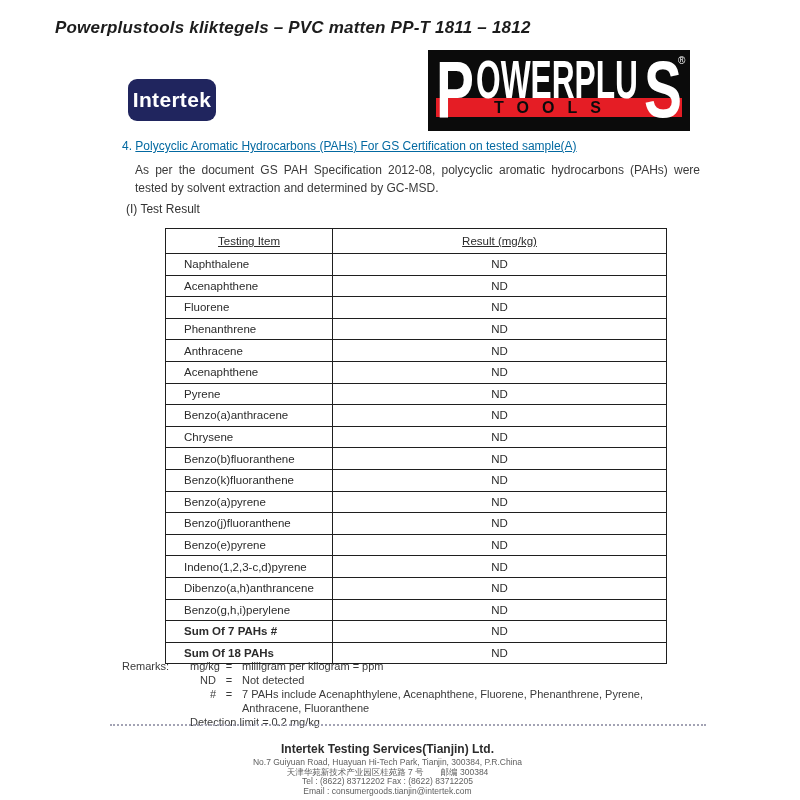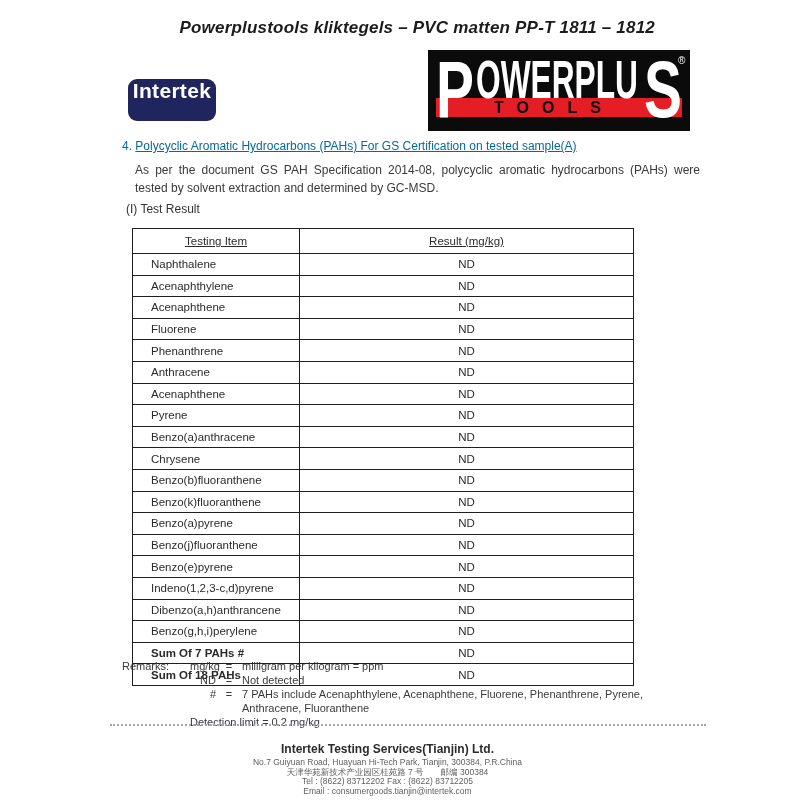--- a/index.html
+++ b/index.html
@@ -2,45 +2,45 @@
 <html><head>
 <meta charset="utf-8">
 <style>
   html,body{margin:0;padding:0;}
   body{
     width:800px;height:800px;background:#ffffff;position:relative;overflow:hidden;
     font-family:"Liberation Sans", sans-serif;color:#3a3a3a;
   }
   
   .doc-title{
-    position:absolute;left:55px;top:18px;width:600px;text-align:right;
+    position:absolute;left:55px;top:18px;width:600px;text-align:left;
     font-size:17px;font-weight:bold;font-style:italic;color:#1c1c1c;letter-spacing:.2px;
   }
   .intertek-logo{
     position:absolute;left:128px;top:79px;width:88px;height:42px;
-    background:#20255e;border-radius:9px;display:flex;align-items:flex-start;justify-content:center;
+    background:#20255e;border-radius:9px;display:flex;align-items:center;justify-content:center;
     color:#fff;font-size:21px;font-weight:bold;letter-spacing:.3px;
   }
   .powerplus-logo{
     position:absolute;left:428px;top:50px;width:262px;height:81px;background:#0b0b0b;
   }
   .powerplus-logo svg{display:block;}
   
   .section-heading{
     position:absolute;left:122px;top:139px;font-size:12px;color:#0369a1;
   }
   .section-heading .und{text-decoration:underline;}
   .section-paragraph{
     position:absolute;left:135px;top:161px;width:565px;font-size:12px;line-height:18px;
     text-align:justify;color:#3a3a3a;
   }
   .test-result-label{position:absolute;left:126px;top:202px;font-size:12px;color:#333;}
   
   table.pah{
-    position:absolute;left:132px;top:228px;width:501px;border-collapse:collapse;
+    position:absolute;left:165px;top:228px;width:501px;border-collapse:collapse;
     font-size:11.5px;color:#2b2b2b;table-layout:fixed;
   }
   table.pah col.c1{width:167px;}
   table.pah col.c2{width:334px;}
   table.pah th, table.pah td{border:1px solid #1f1f1f;}
   table.pah th{
     height:22px;font-weight:normal;text-align:center;text-decoration:underline;
     font-size:11.5px;vertical-align:middle;
   }
   table.pah td{height:18.6px;vertical-align:middle;}
@@ -86,45 +86,41 @@
     <text x="126" y="63" text-anchor="middle" fill="#0b0b0b" font-family="Liberation Sans, sans-serif" font-weight="bold" font-size="16" letter-spacing="13">TOOLS</text>
     <text x="250" y="14" fill="#ffffff" font-family="Liberation Sans, sans-serif" font-size="10">®</text>
   </svg>
 </div>
 
 <div class="section-heading">
   <span>4.</span>
   <span class="und">Polycyclic Aromatic Hydrocarbons (PAHs) For GS Certification on tested sample(A)</span>
 </div>
 
-<div class="section-paragraph">As per the document GS PAH Specification 2014-08, polycyclic aromatic hydrocarbons (PAHs) were tested by solvent extraction and determined by GC-MSD.</div>
+<div class="section-paragraph">As per the document GS PAH Specification 2012-08, polycyclic aromatic hydrocarbons (PAHs) were tested by solvent extraction and determined by GC-MSD.</div>
 
 <div class="test-result-label">(I) Test Result</div>
 
 <table class="pah">
   <colgroup>
       <col class="c1">
       <col class="c2">
     </colgroup>
   <thead>
     <tr>
       <th>Testing Item</th>
       <th>Result (mg/kg)</th>
     </tr>
   </thead>
   <tbody>
       <tr>
     <td class="item"><span>Naphthalene</span></td>
     <td class="result"><span>ND</span></td>
   </tr>
       <tr>
-    <td class="item"><span>Acenaphthylene</span></td>
-    <td class="result"><span>ND</span></td>
-  </tr>
-      <tr>
     <td class="item"><span>Acenaphthene</span></td>
     <td class="result"><span>ND</span></td>
   </tr>
       <tr>
     <td class="item"><span>Fluorene</span></td>
     <td class="result"><span>ND</span></td>
   </tr>
       <tr>
     <td class="item"><span>Phenanthrene</span></td>
     <td class="result"><span>ND</span></td>

